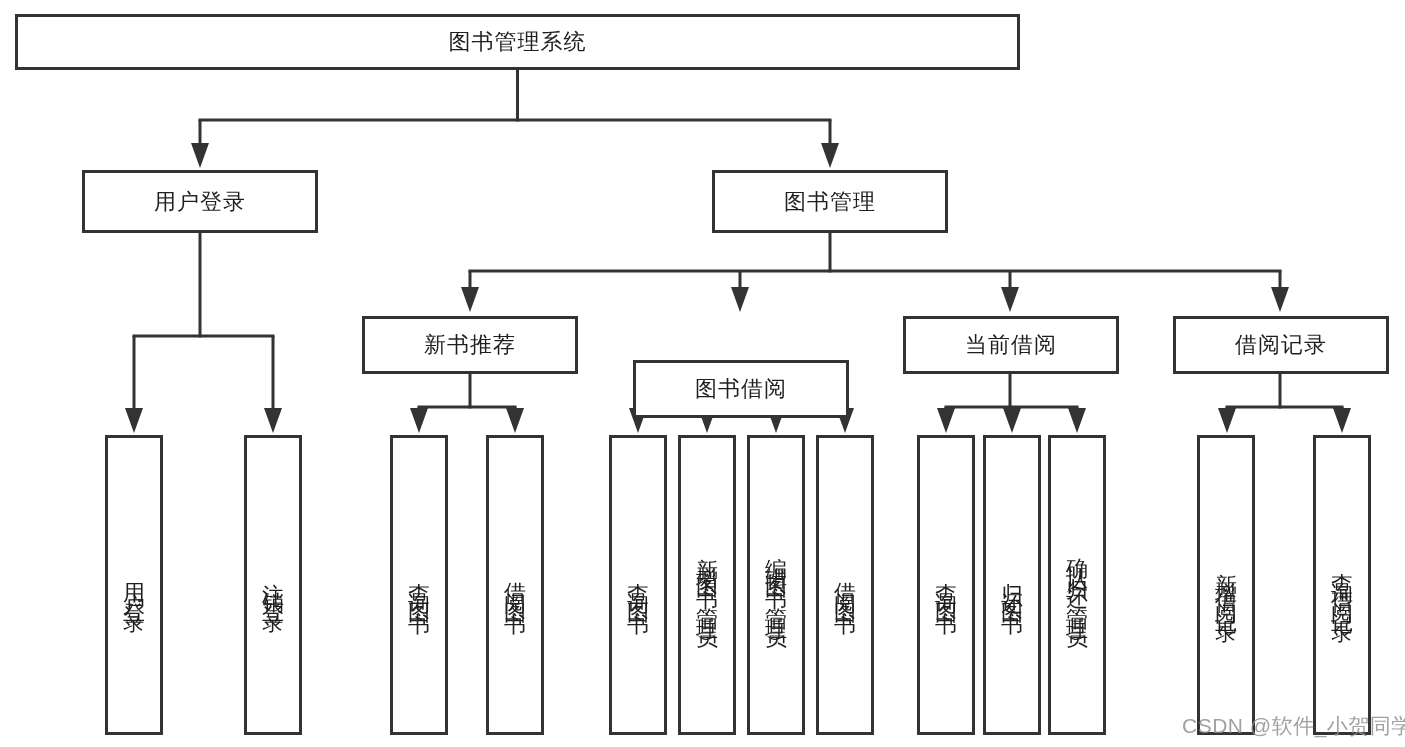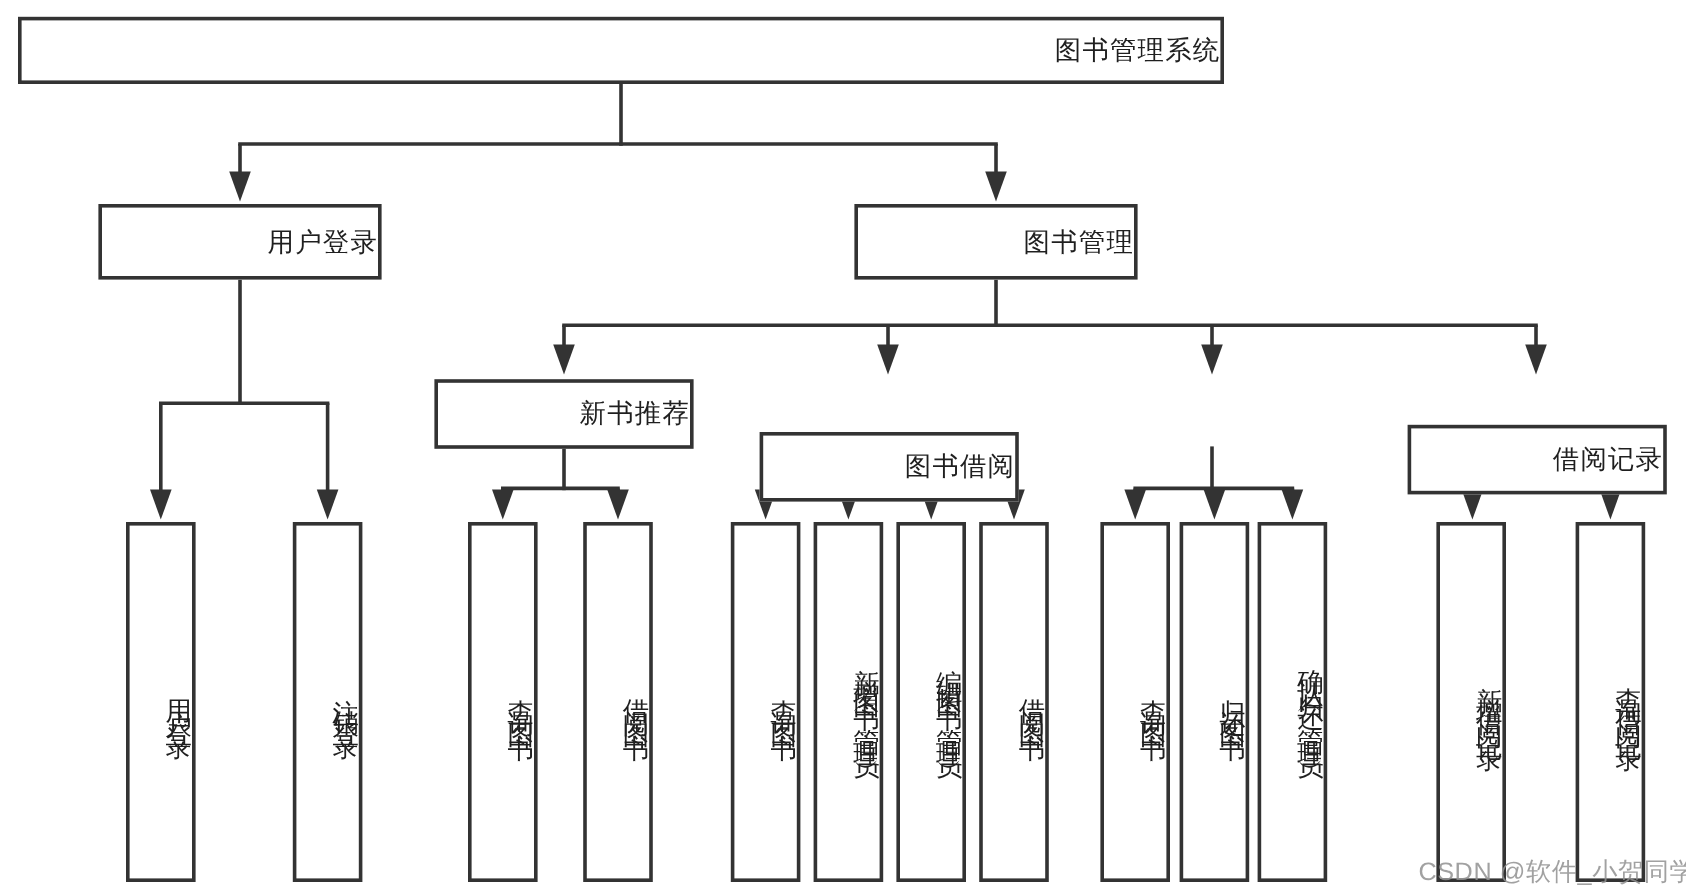--- a/index.html
+++ b/index.html
@@ -22,39 +22,39 @@
     height: 747px;
     z-index: 1;
   }
   .box {
     position: absolute;
     box-sizing: border-box;
     background: #ffffff;
     border: 3px solid #333333;
     display: flex;
     align-items: center;
-    justify-content: flex-end;
+    justify-content: center;
     z-index: 2;
     color: #1f1f1f;
   }
   .hlabel {
     font-size: 22px;
     letter-spacing: 1px;
     color: #1f1f1f;
     white-space: nowrap;
   }
   .root-box    { left: 15px;  top: 14px;  width: 1005px; height: 56px; }
   .l1-box      { top: 170px; width: 236px; height: 63px; }
   .l1-login    { left: 82px; }
   .l1-mgmt     { left: 712px; }
   .l2-box      { top: 316px; width: 216px; height: 58px; }
   .l2-a        { left: 362px; }
   .l2-b        { left: 633px; margin-top: 44px; }
   .l2-c        { left: 903px; }
-  .l2-d        { left: 1173px; margin-top: 38px; }
+  .l2-d        { left: 1173px; }
   .leaf {
     top: 435px;
     width: 58px;
     height: 300px;
   }
   .vtext {
     writing-mode: vertical-rl;
     text-orientation: mixed;
     font-size: 22px;
     letter-spacing: 10px;
@@ -174,20 +174,23 @@
   <div class="box l1-box l1-mgmt">
     <span class="hlabel">图书管理</span>
   </div>
 
   <div class="box l2-box l2-a">
     <span class="hlabel">新书推荐</span>
   </div>
   <div class="box l2-box l2-b">
     <span class="hlabel">图书借阅</span>
   </div>
+  <div class="box l2-box l2-c">
+    <span class="hlabel">当前借阅</span>
+  </div>
   <div class="box l2-box l2-d">
     <span class="hlabel">借阅记录</span>
   </div>
 
   <div class="box leaf lf-1">
     <span class="vtext">用户登录</span>
   </div>
   <div class="box leaf lf-2">
     <span class="vtext">注销登录</span>
   </div>

